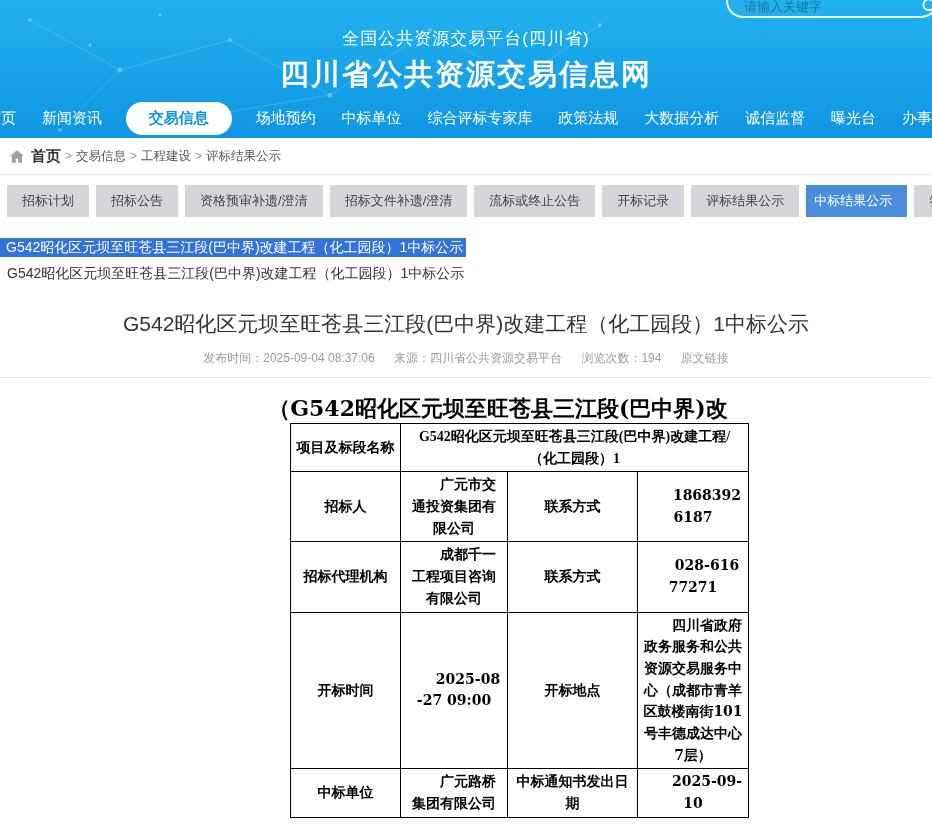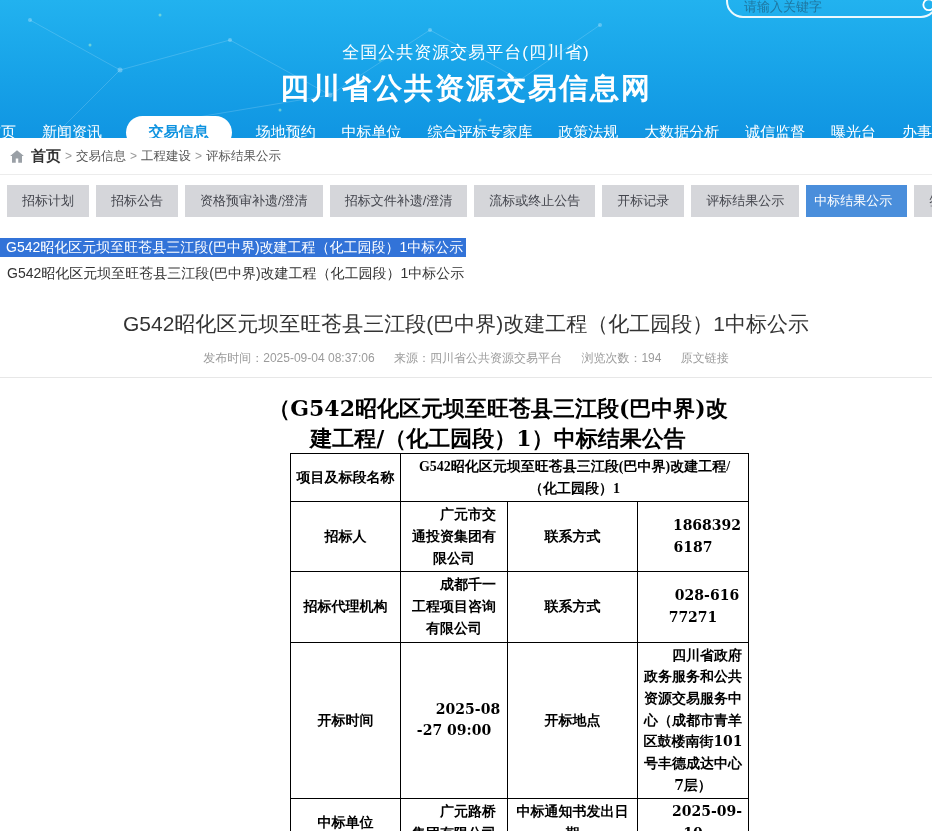--- a/index.html
+++ b/index.html
@@ -4,21 +4,21 @@
 <style>
   * { margin:0; padding:0; box-sizing:border-box; }
   html,body { width:932px; height:831px; overflow:hidden; background:#fff;
     font-family:"Liberation Sans","DejaVu Sans",sans-serif; }
 
   
   .bluezone { position:relative; width:100%; height:138px;
     background:linear-gradient(180deg,#22b2ef 0%,#17a2e8 55%,#1095e2 100%); overflow:hidden; }
   .pattern { position:absolute; inset:0; pointer-events:none; }
   .hdr-titles { position:relative; text-align:center; color:#fff; }
-  .hdr-small { padding-top:41px; font-size:17px; font-weight:500; letter-spacing:1px; }
+  .hdr-small { padding-top:27px; font-size:17px; font-weight:500; letter-spacing:1px; }
   .hdr-large { margin-top:5px; font-size:29px; font-weight:bold; letter-spacing:2px; }
 
   .searchbox { position:absolute; top:-16px; right:-6px; width:212px; height:34px;
     border:2px solid rgba(255,255,255,.92); border-radius:17px; display:flex; align-items:center; }
   .searchbox input { flex:1; background:transparent; border:none; outline:none;
     padding:12px 0 2px 16px; font-size:13px; color:#fff; }
   .searchbox input::placeholder { color:rgba(30,70,95,.55); }
   .search-ic { width:20px; height:20px; margin:10px 8px 0 0; flex:0 0 auto; }
 
   
@@ -166,21 +166,20 @@
   <span>发布时间：2025-09-04 08:37:06</span>
   <span>来源：四川省公共资源交易平台</span>
   <span>浏览次数：194</span>
   <span>原文链接</span>
 </div>
 <div class="divider"></div>
 
 <div class="doc">
   <div class="doc-h">
     <div>（G542昭化区元坝至旺苍县三江段(巴中界)改</div>
-    <div>建工程/（化工园段）1）中标结果公告</div>
   </div>
   <table class="notice">
     <colgroup>
         <col style="width:110px">
         <col style="width:107px">
         <col style="width:130px">
         <col style="width:111px">
       </colgroup>
     <tbody>
         <tr style="height: 48px;">

